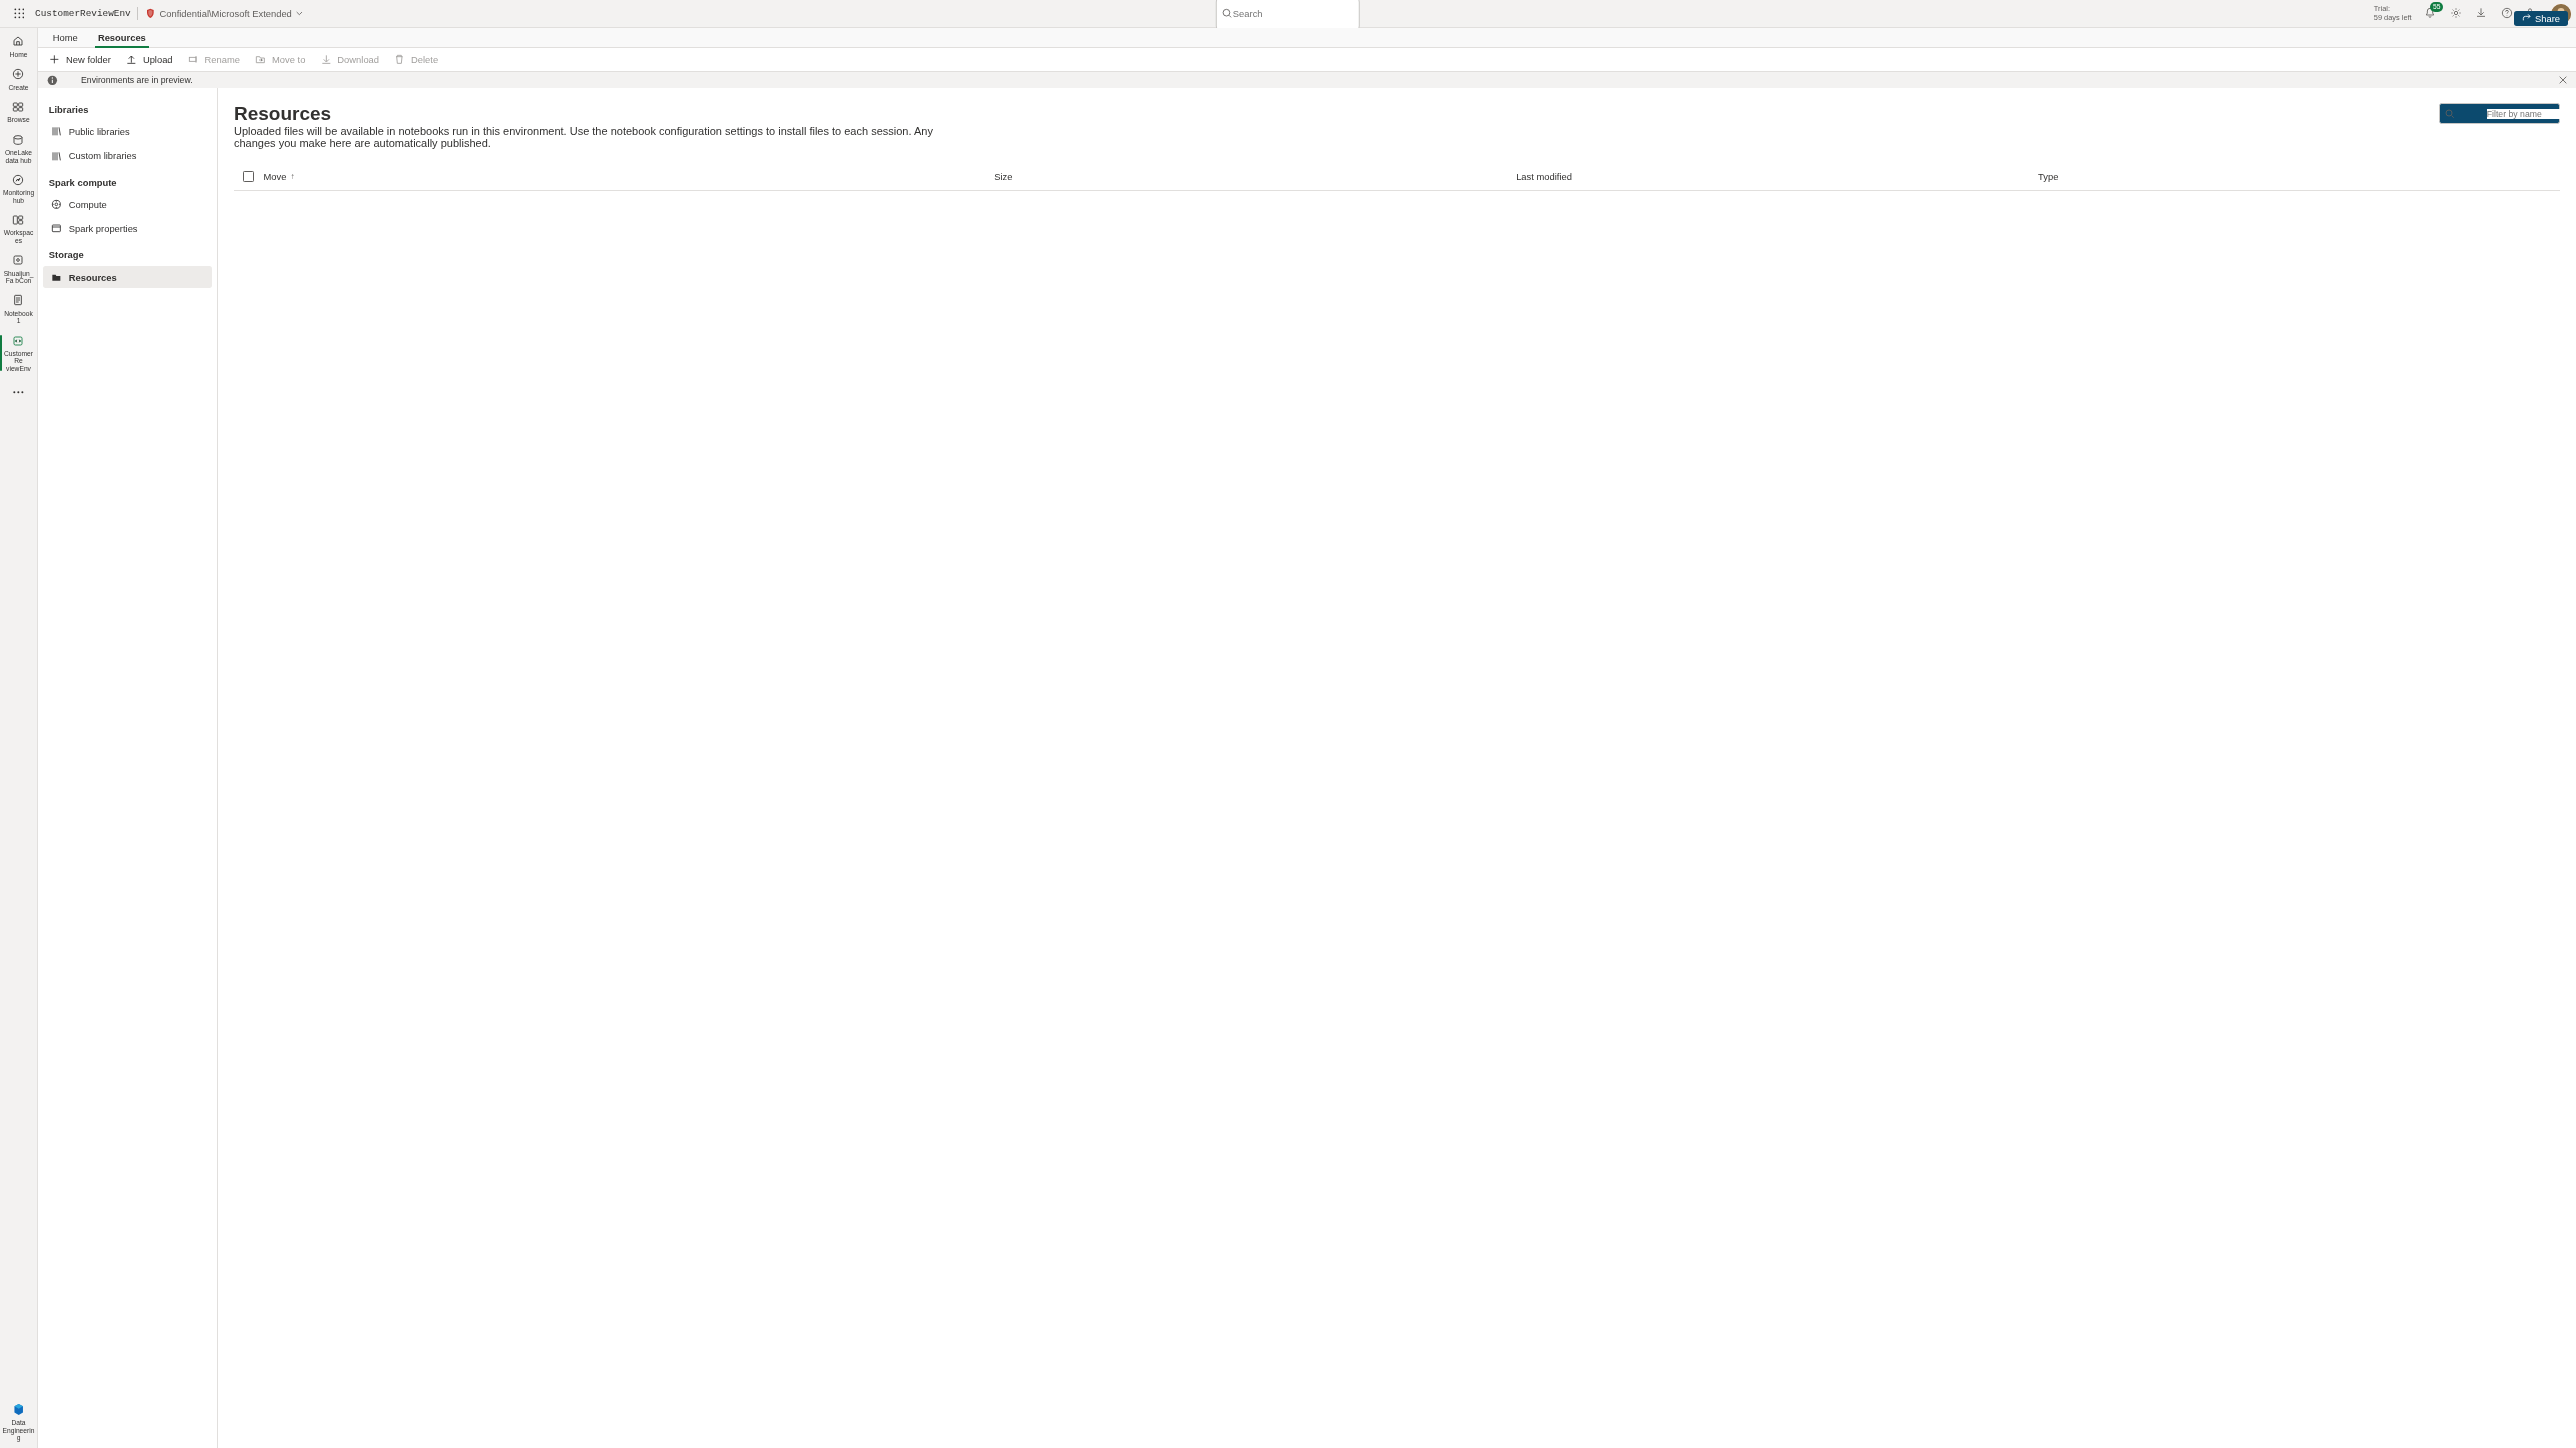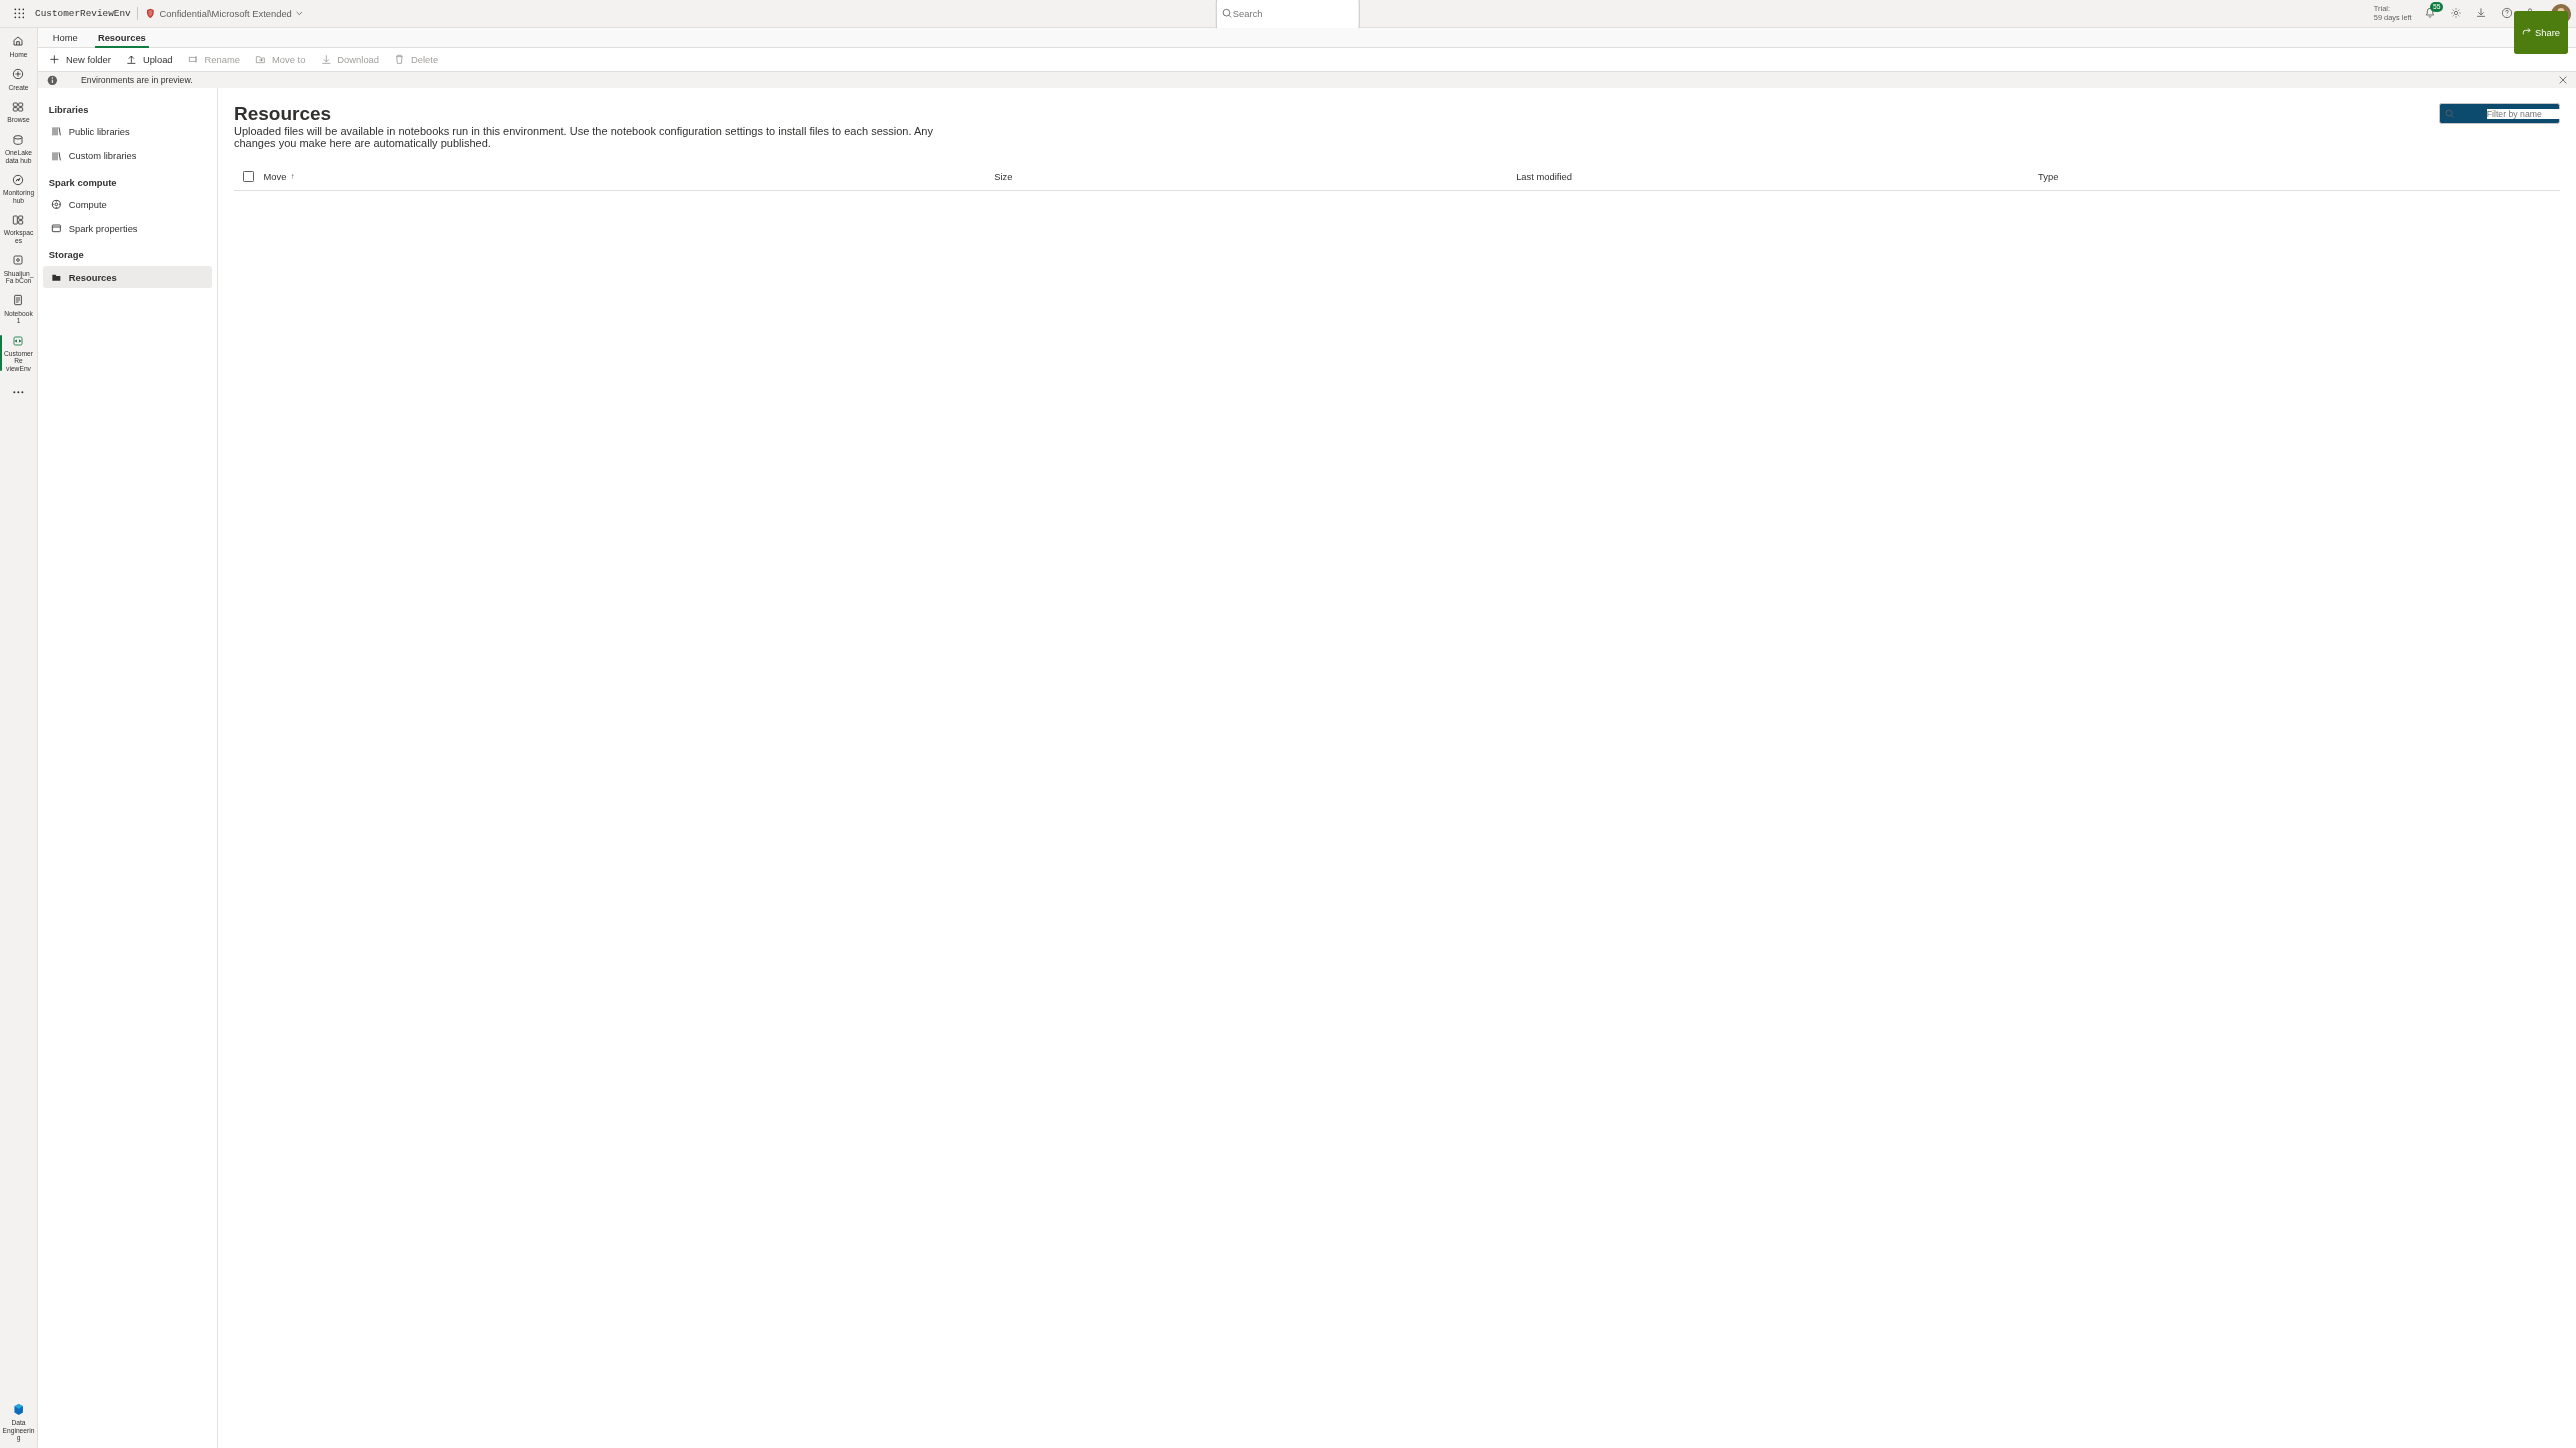--- a/index.html
+++ b/index.html
@@ -32,21 +32,21 @@
 .rail-bottom { padding-bottom: 5.4px; }
 
 
 .main { position: fixed; left: 38px; right: 0; top: 28px; bottom: 0; display: flex; flex-direction: column; background: #fff; }
 
 
 .tabrow { display: flex; align-items: flex-end; height: 20px; padding: 0 12px; border-bottom: 0.7px solid #e1dfdd; background: #f9f9f9; position: relative; }
 .tab { padding: 4px 2.7px; margin-right: 14.8px; font-size: 9.4px; color: #323130; cursor: pointer; position: relative; }
 .tab.active { font-weight: 600; }
 .tab.active::after { content: ''; position: absolute; left: 0; right: 0; bottom: -0.7px; height: 2px; background: #107c41; }
-.share-btn { position: absolute; right: 8px; top: -17.4px; background: #4d7c0f; color: #fff; border: none; border-radius: 2.7px; padding: 16px 8px; font-size: 9.4px; display: flex; align-items: center; gap: 4px; cursor: pointer; }
+.share-btn { position: absolute; right: 8px; top: -17.4px; background: #0c4a6e; color: #fff; border: none; border-radius: 2.7px; padding: 2px 8px; font-size: 9.4px; display: flex; align-items: center; gap: 4px; cursor: pointer; }
 
 
 .toolbar { display: flex; align-items: center; height: 24px; padding: 0 9.4px; border-bottom: 0.7px solid #e1dfdd; background: #fff; gap: 12px; }
 .tbtn { display: flex; align-items: center; gap: 5.4px; cursor: pointer; color: #323130; padding: 2.7px 1.3px; }
 .tbtn.disabled { color: #a19f9d; cursor: default; }
 .tbtn.disabled svg { stroke: #a19f9d; color: #a19f9d; }
 .ticon { width: 12px; height: 12px; display: flex; align-items: center; justify-content: center; }
 
 
 .banner { display: flex; align-items: center; height: 16px; padding: 0 9.4px; background: #f3f2f1; color: #323130; font-size: 8.7px; gap: 23px; }

